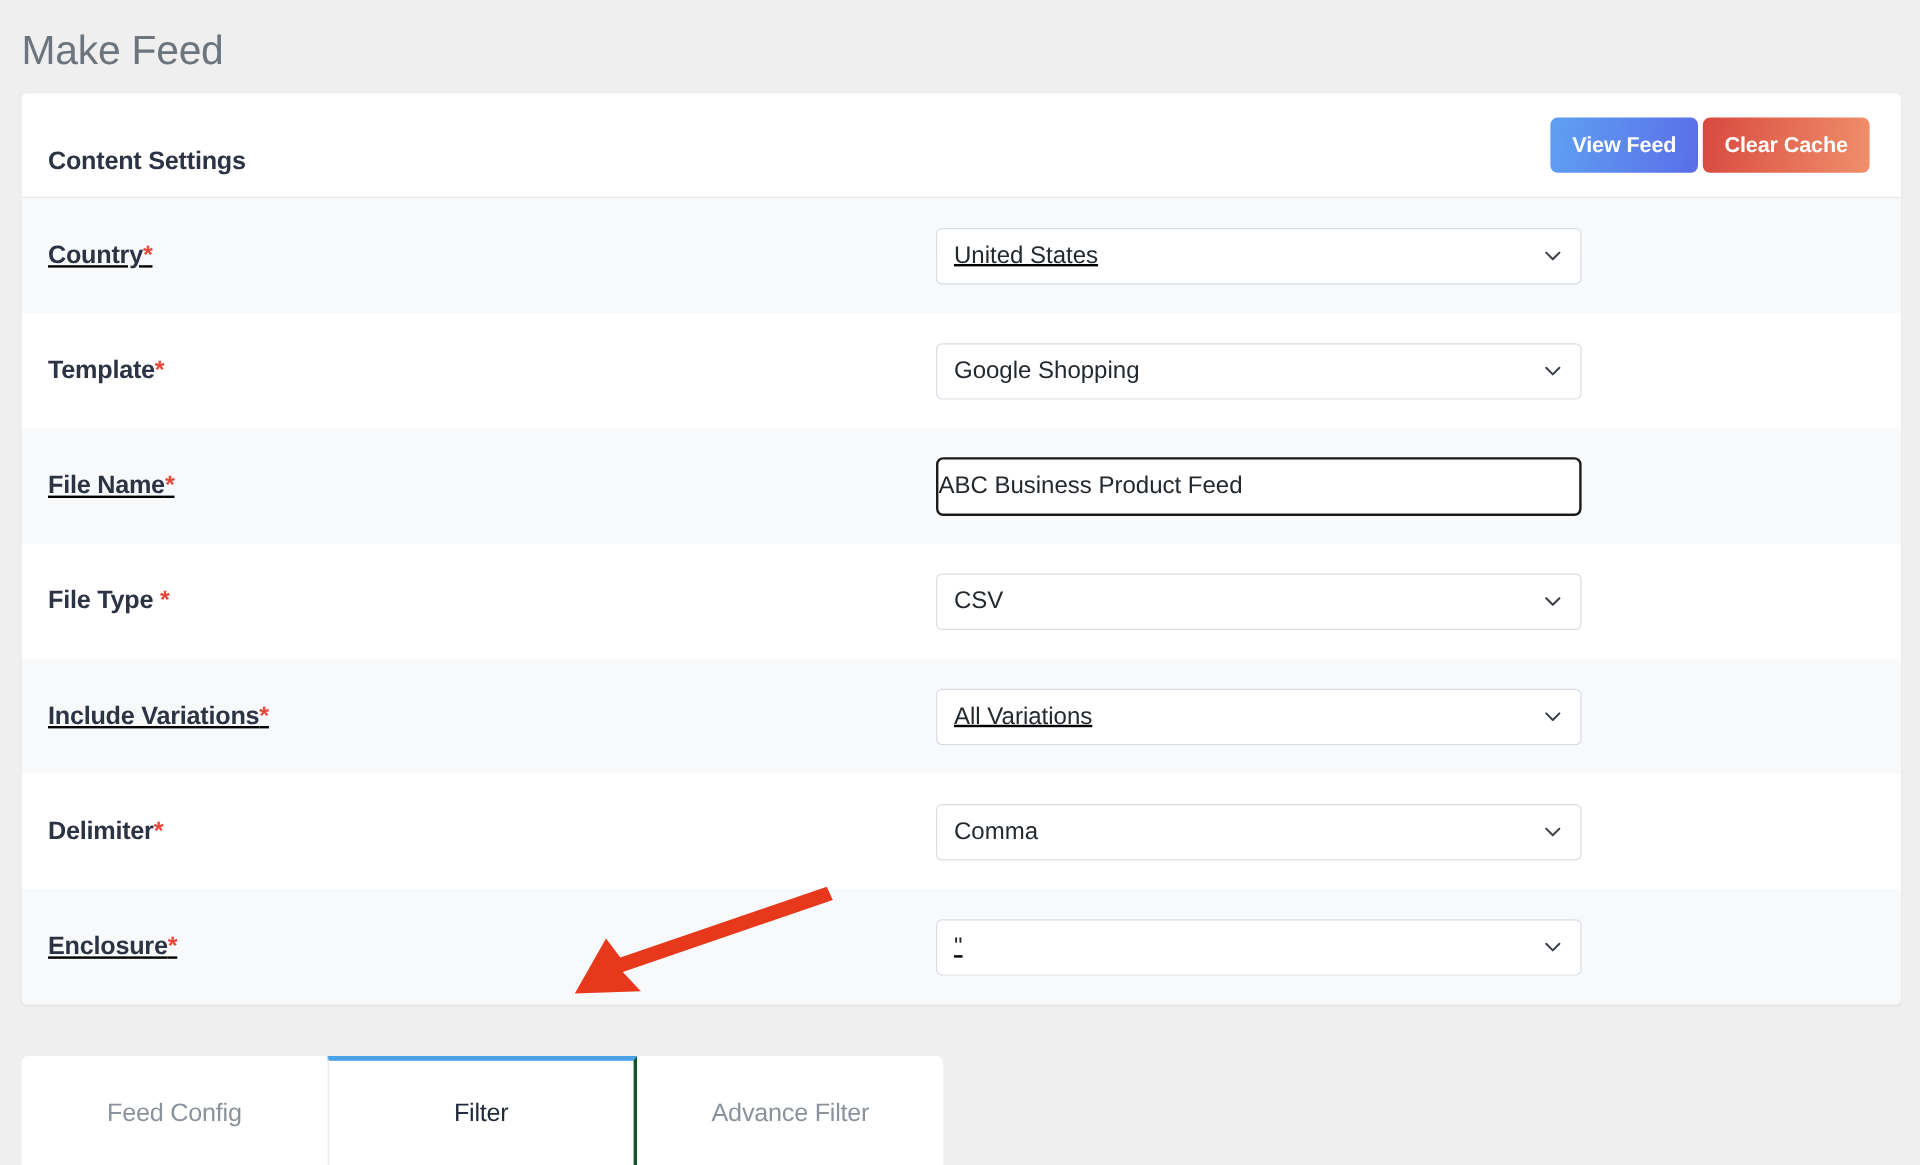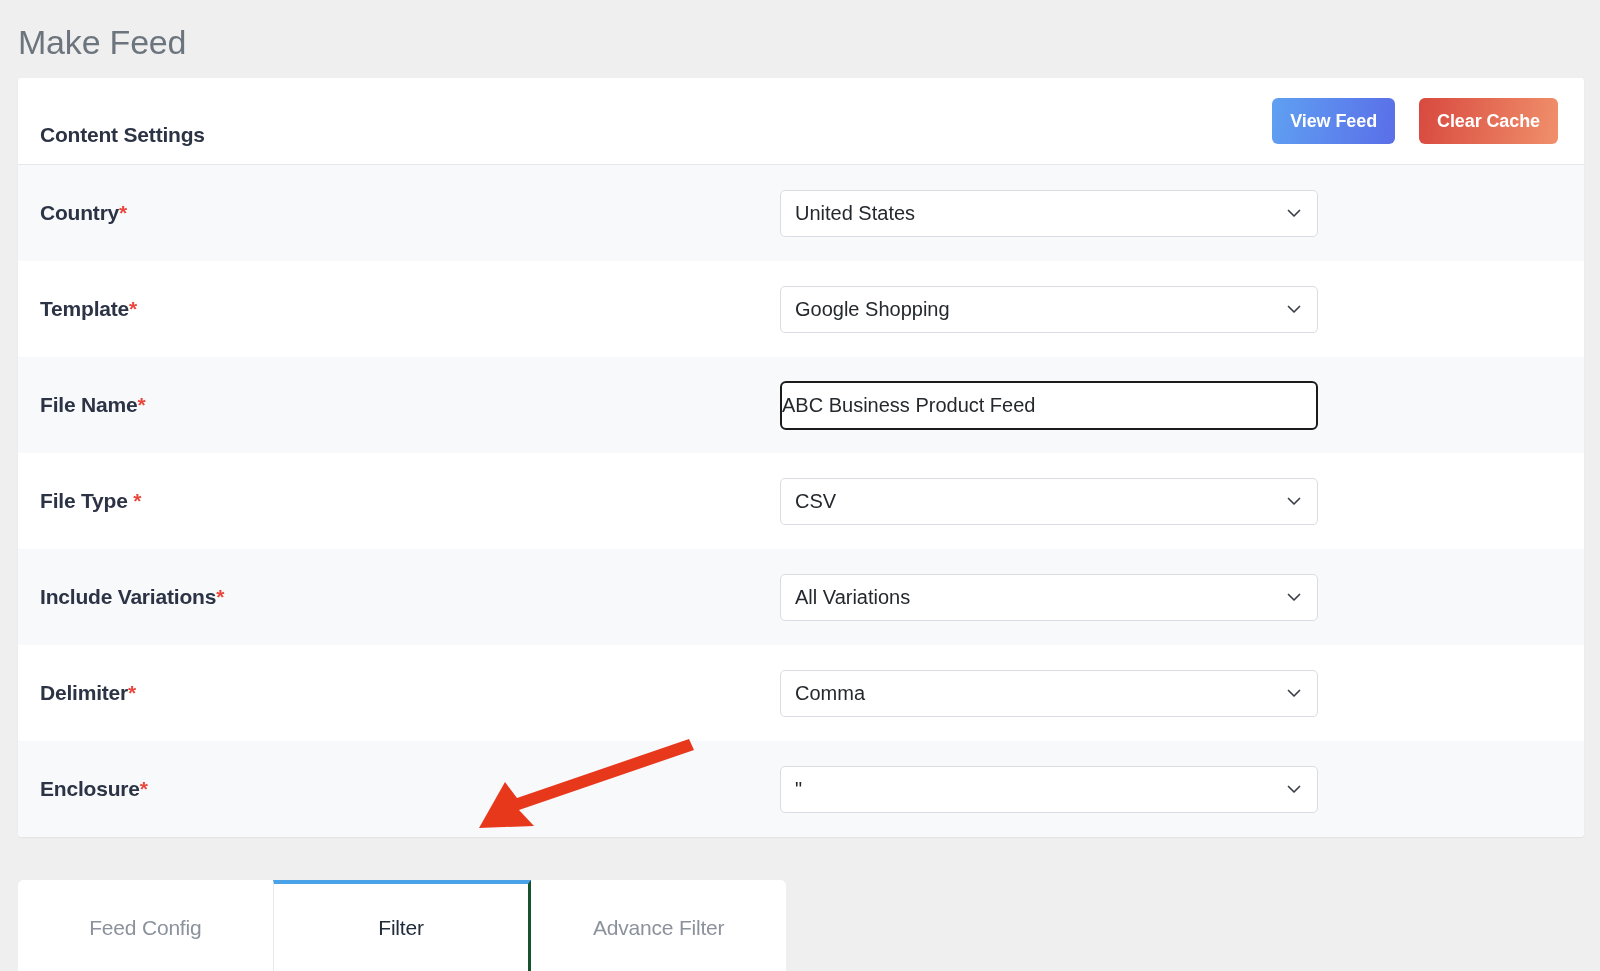--- a/index.html
+++ b/index.html
@@ -51,21 +51,21 @@
   .card-header-title {
     font-size: 21px;
     font-weight: bold;
     color: #2c3345;
     letter-spacing: -0.2px;
     margin-top: 28px;
   }
   .card-header-actions {
     margin-left: auto;
     display: flex;
-    gap: 24px;
+    gap: 4px;
   }
   .btn {
     border: none;
     border-radius: 6px;
     color: #ffffff;
     font-size: 18px;
     font-weight: bold;
     padding: 0 18px;
     height: 46px;
     line-height: 46px;
@@ -82,21 +82,21 @@
   }
 
   
   .form-row {
     display: flex;
     align-items: center;
     height: 96px;
     padding: 0 22px;
     box-sizing: border-box;
   }
-  .form-row.alt { background: #f7f9fb; }
+  .form-row.alt { background: #f7f9fb; text-decoration: underline; }
   .form-row.plain { background: #ffffff; }
 
   .form-label {
     width: 740px;
     flex: none;
     font-size: 21px;
     font-weight: bold;
     color: #2c3345;
     letter-spacing: -0.2px;
   }

